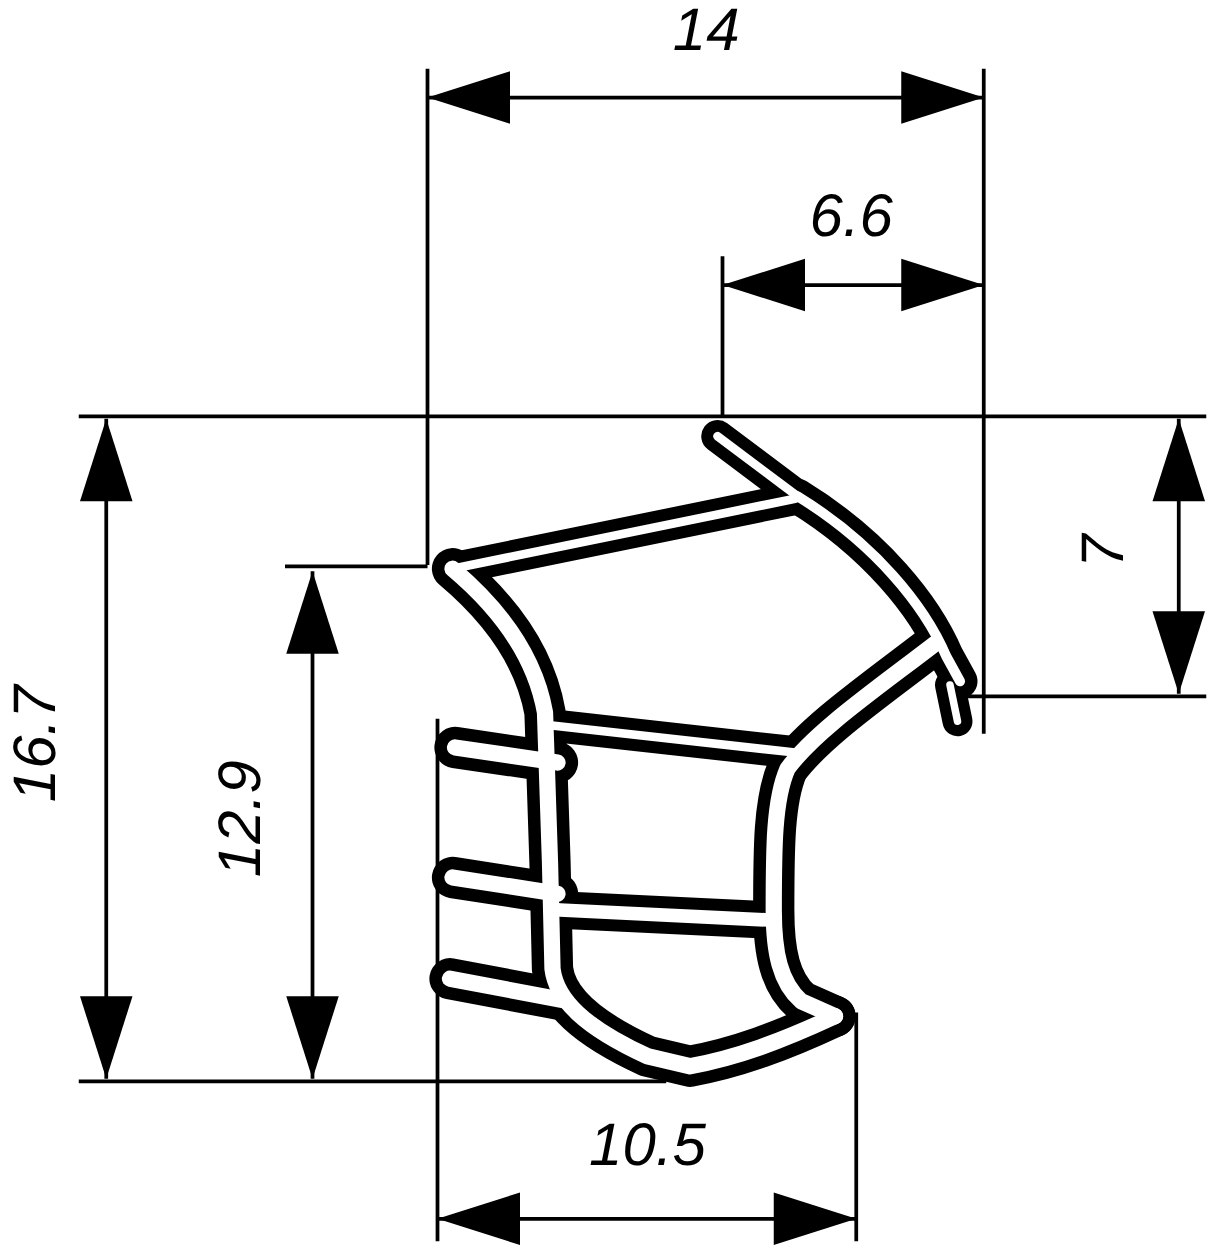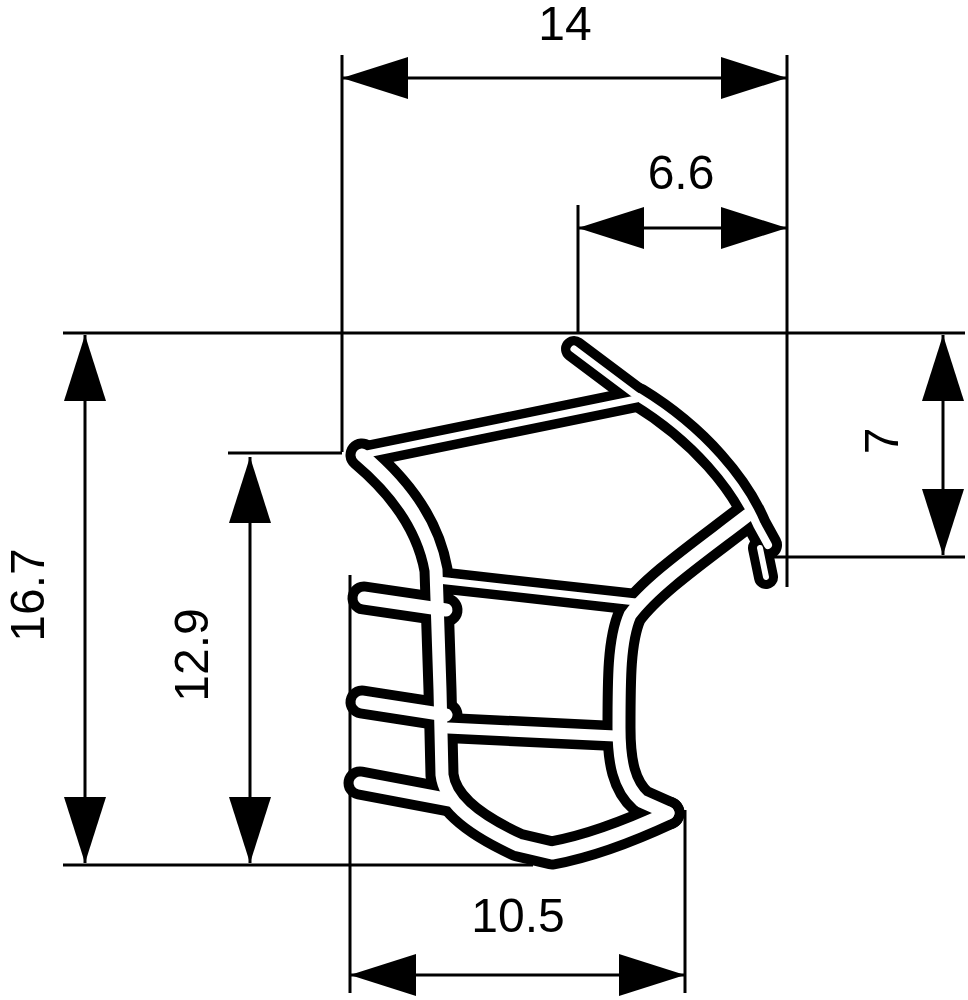--- a/index.html
+++ b/index.html
@@ -6,20 +6,21 @@
     margin: 0;
     padding: 0;
     background: #ffffff;
   }
   .stage {
     position: relative;
     width: 968px;
     height: 1000px;
     background: #a21caf;
     overflow: hidden;
+    font-style: italic;
   }
   svg { display: block; }
   .dim-text {
     font-family: "Liberation Sans", "DejaVu Sans", sans-serif;
     font-size: 48px;
     fill: #000000;
   }
 </style>
 </head>
 <body>

